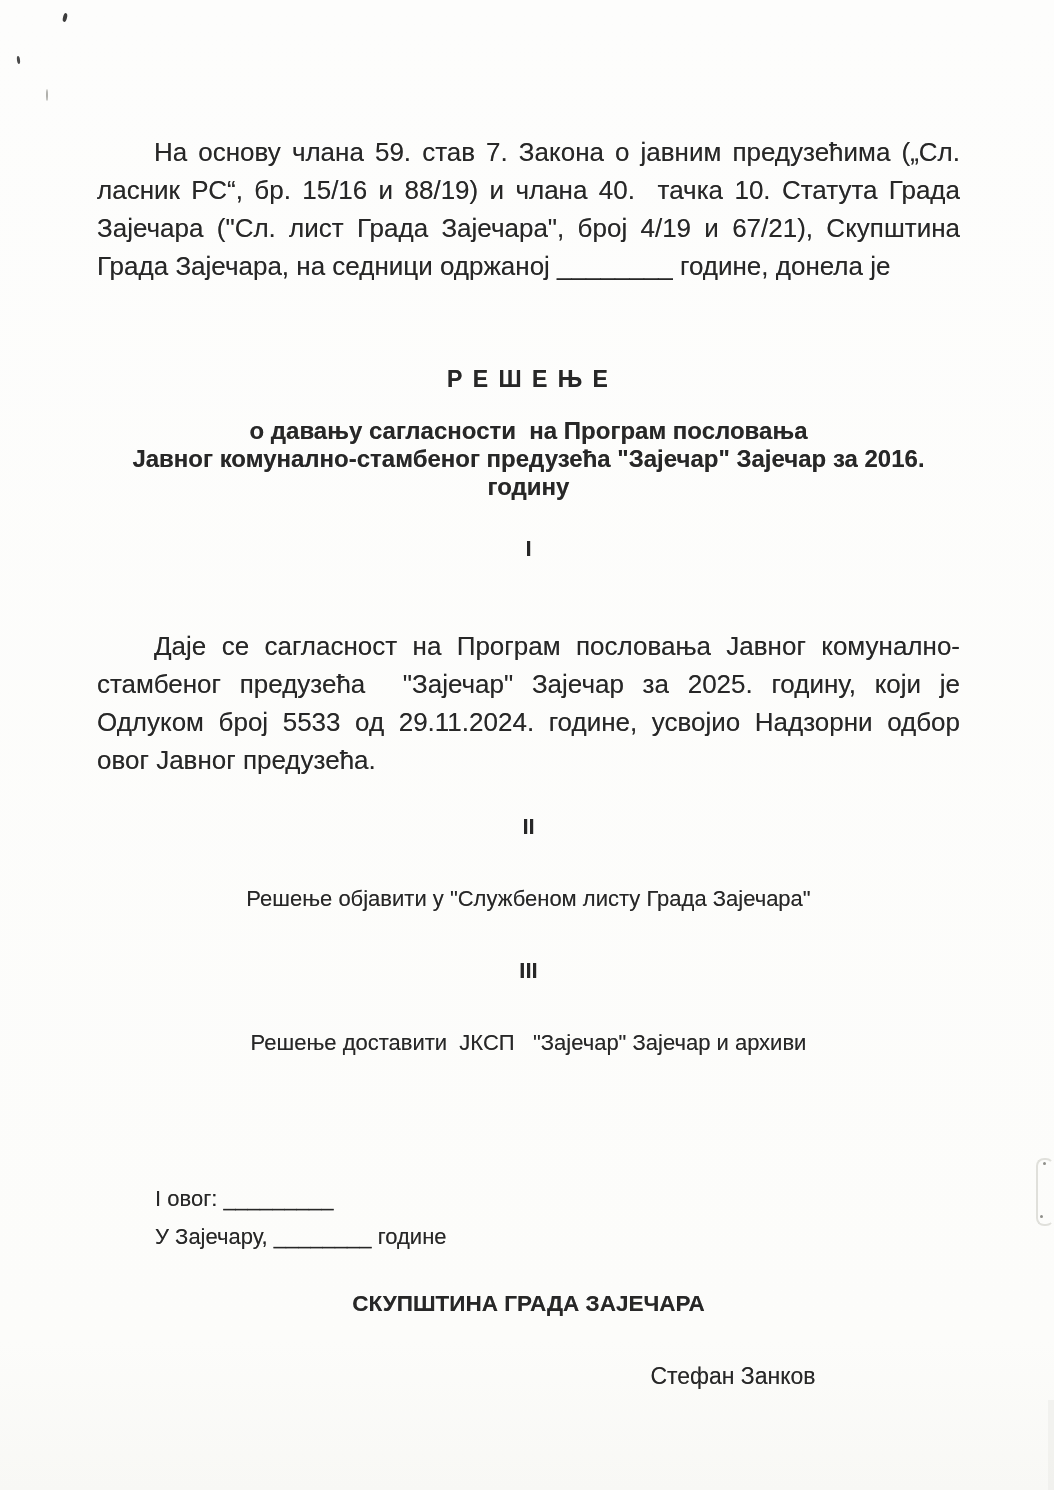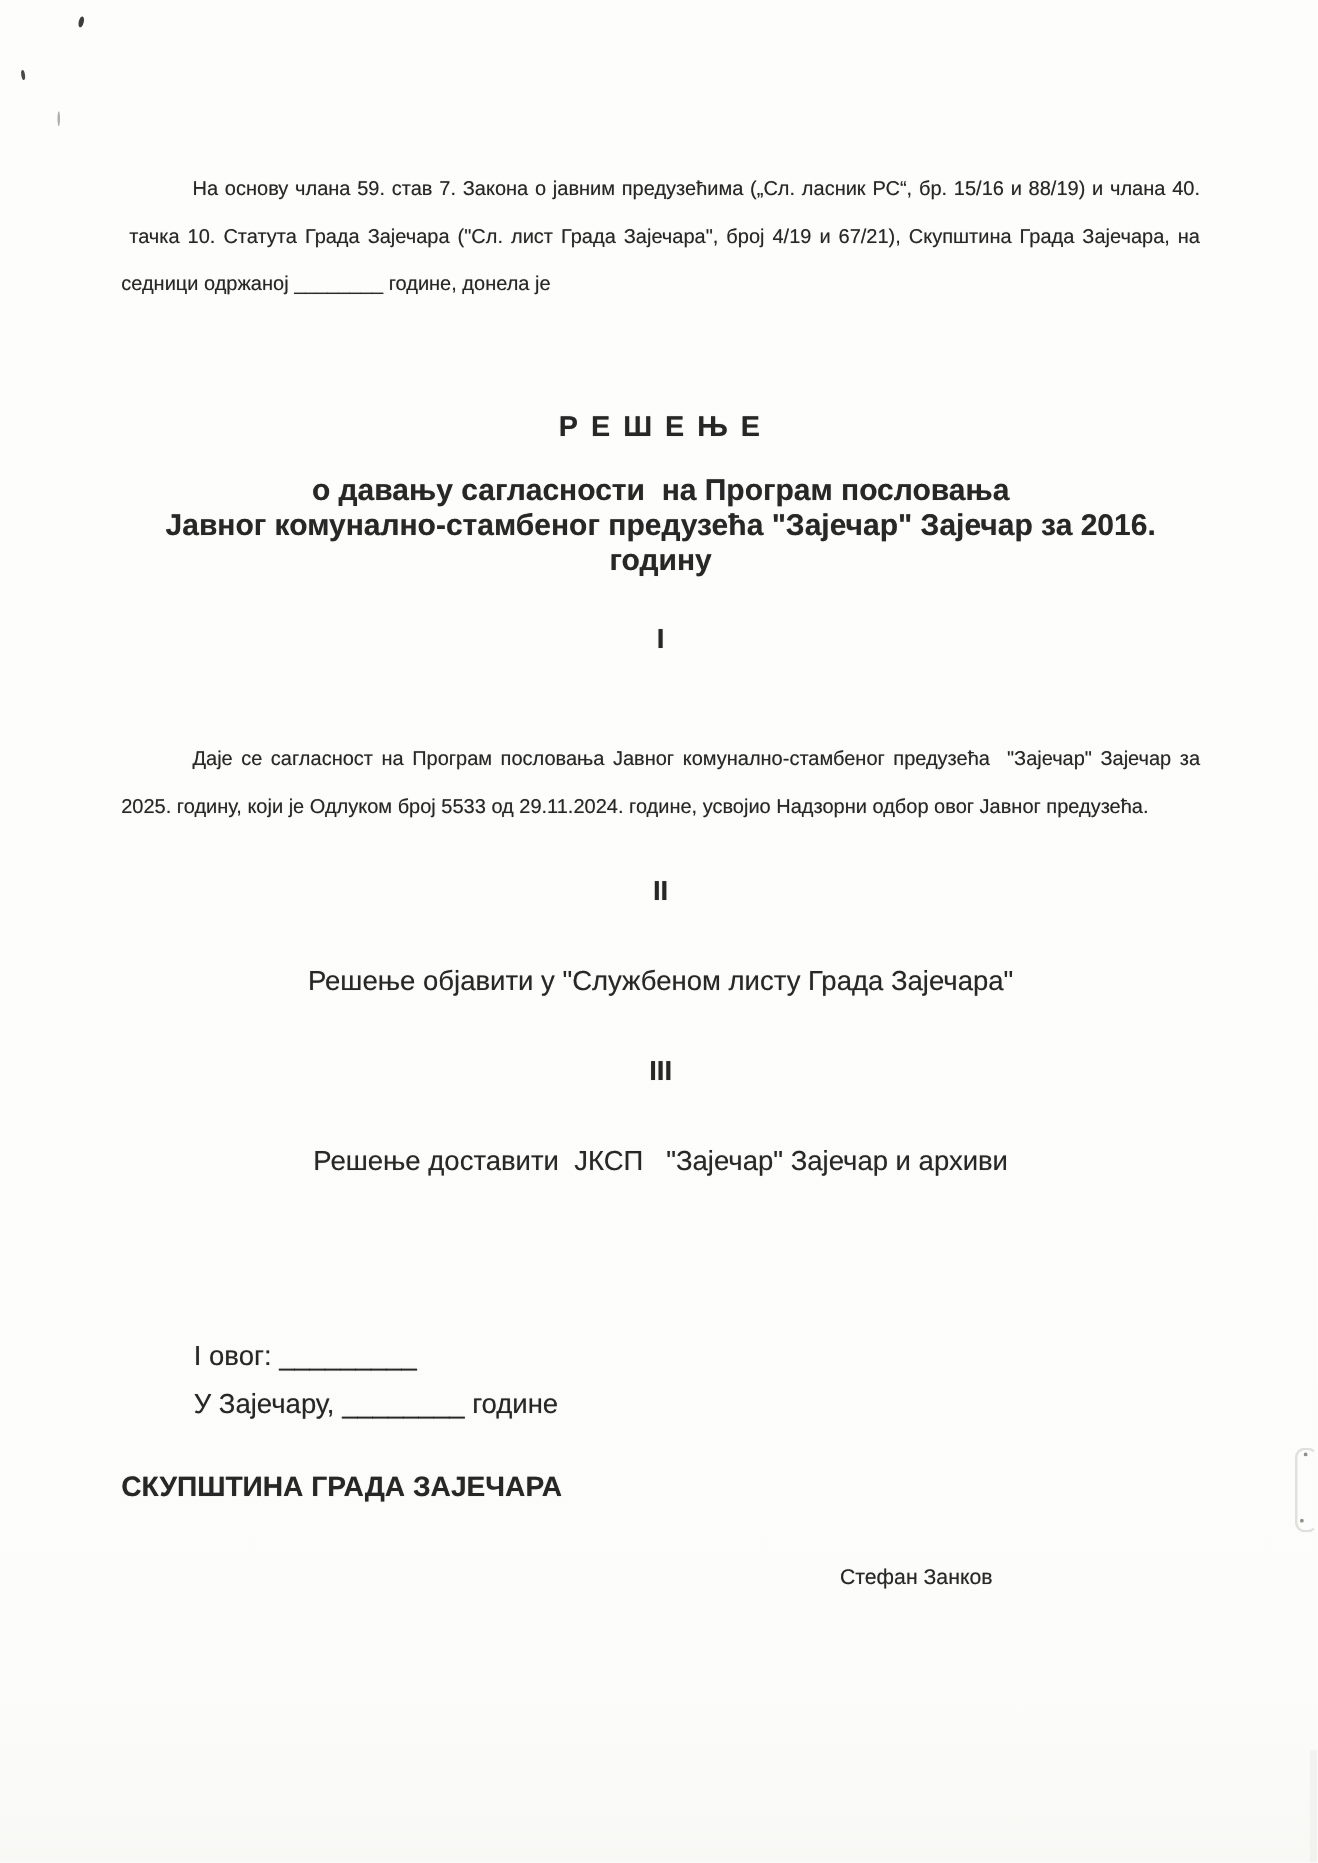--- a/index.html
+++ b/index.html
@@ -9,21 +9,21 @@
     font-family:"Liberation Sans","DejaVu Sans",sans-serif;
     color:#272727;
   }
   .page{
     position:absolute;inset:0;
     padding:133px 94px 0 97px;
     box-sizing:border-box;
     text-shadow:0 0 .6px rgba(45,45,45,.5);
   }
   .para{
-    margin:0;font-size:16px;line-height:38px;
+    margin:0;font-size:26px;line-height:38px;
     text-align:justify;text-indent:57px;
   }
   .title{
     margin:80px 0 0 0;font-size:23px;font-weight:bold;
     text-align:center;letter-spacing:2px;line-height:28px;
   }
   .subtitle{
     margin-top:24px;font-size:24px;font-weight:bold;
     text-align:center;line-height:28px;
   }
@@ -32,30 +32,30 @@
   }
   .sec-text{
     margin:0;font-size:22px;text-align:center;line-height:28px;
   }
   .mt34{margin-top:34px;} .mt44{margin-top:44px;} .mt45{margin-top:64px;}
   .sign-block{
     margin-top:123px;margin-left:58px;font-size:22px;line-height:38px;
   }
   .assembly{
     margin-top:34px;font-size:22.5px;font-weight:bold;
-    line-height:28px;
+    text-align:center;line-height:28px;
   }
   .president-block{
     margin-top:44px;margin-left:436px;width:400px;text-align:center;
   }
   .president-title{
     font-size:22.5px;font-weight:bold;letter-spacing:1px;line-height:28px;
   }
   .president-name{
-    margin-top:1px;font-size:17px;line-height:28px;
+    margin-top:1px;font-size:23px;line-height:28px;
   }
   
   .speck{position:absolute;border-radius:50%;}
   .speck-1{left:63px;top:13px;width:4px;height:9px;background:#3d3d3d;transform:rotate(14deg);}
   .speck-2{left:17px;top:56px;width:3px;height:8px;background:#4a4a4a;transform:rotate(-8deg);}
   .speck-3{left:46px;top:89px;width:2px;height:12px;background:#8d8d88;opacity:.7;}
   .edge-mark{
     position:absolute;left:1036px;top:1158px;width:14px;height:64px;
     border:2px solid #dcdcd6;border-right-color:transparent;
     border-radius:8px;opacity:.85;

